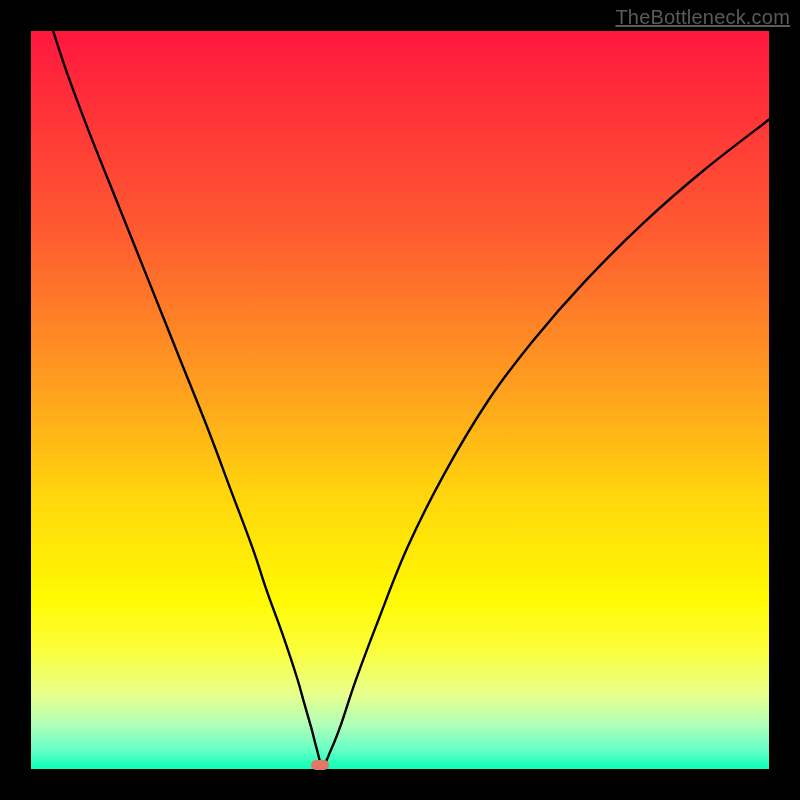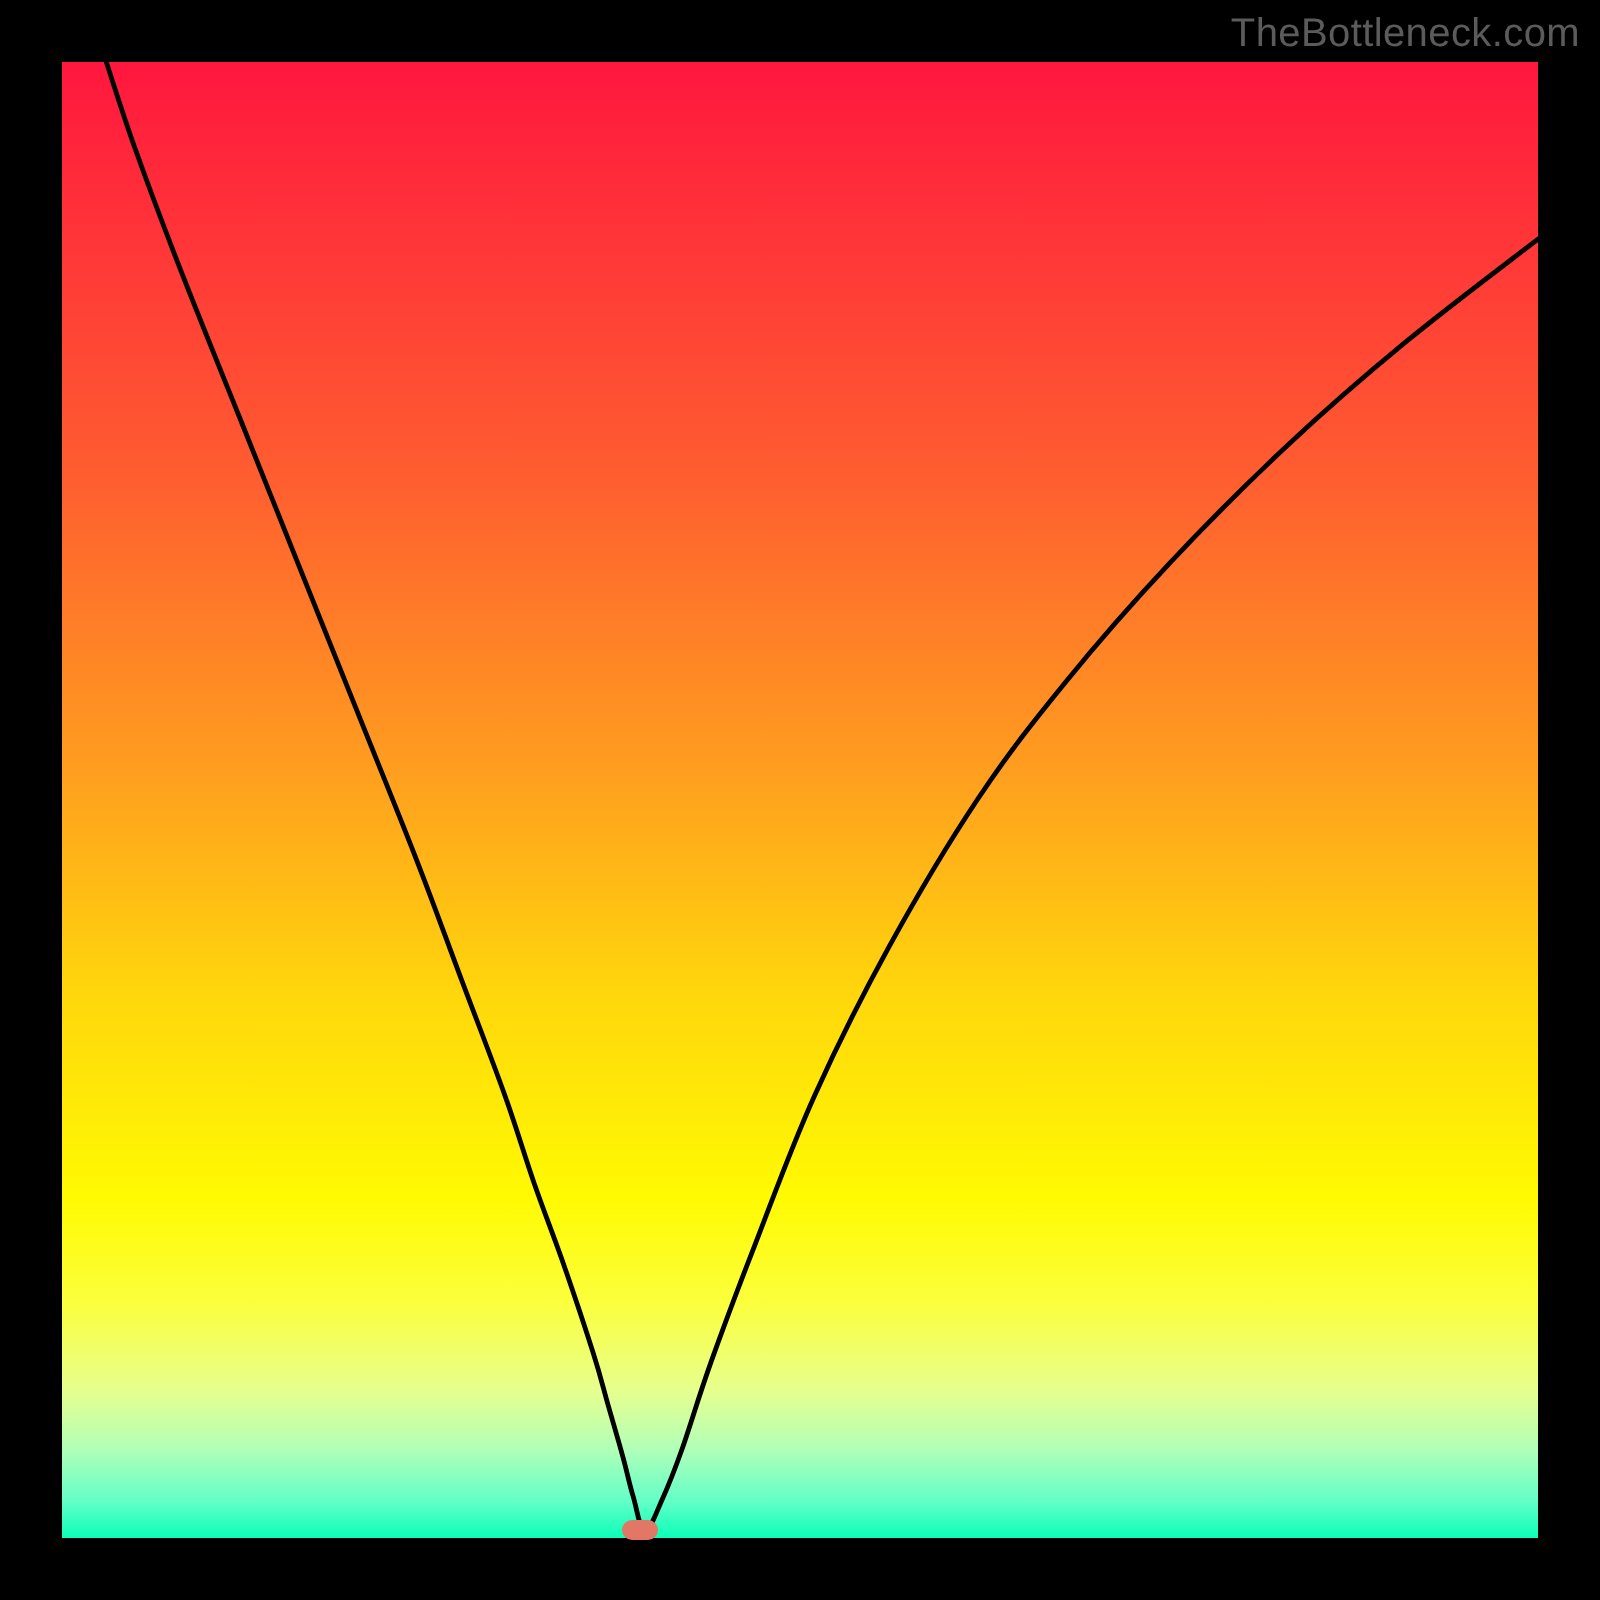--- a/index.html
+++ b/index.html
@@ -39,20 +39,21 @@
   }
   .watermark {
     position: absolute;
     top: 6px;
     right: 10px;
     color: #5b5b5b;
     font-size: 20px;
     font-weight: 400;
     letter-spacing: 0.2px;
     user-select: none;
+    text-decoration: underline;
   }
   svg.curve {
     position: absolute;
     left: 0;
     top: 0;
     width: 738px;
     height: 738px;
     overflow: visible;
   }
   .marker {

